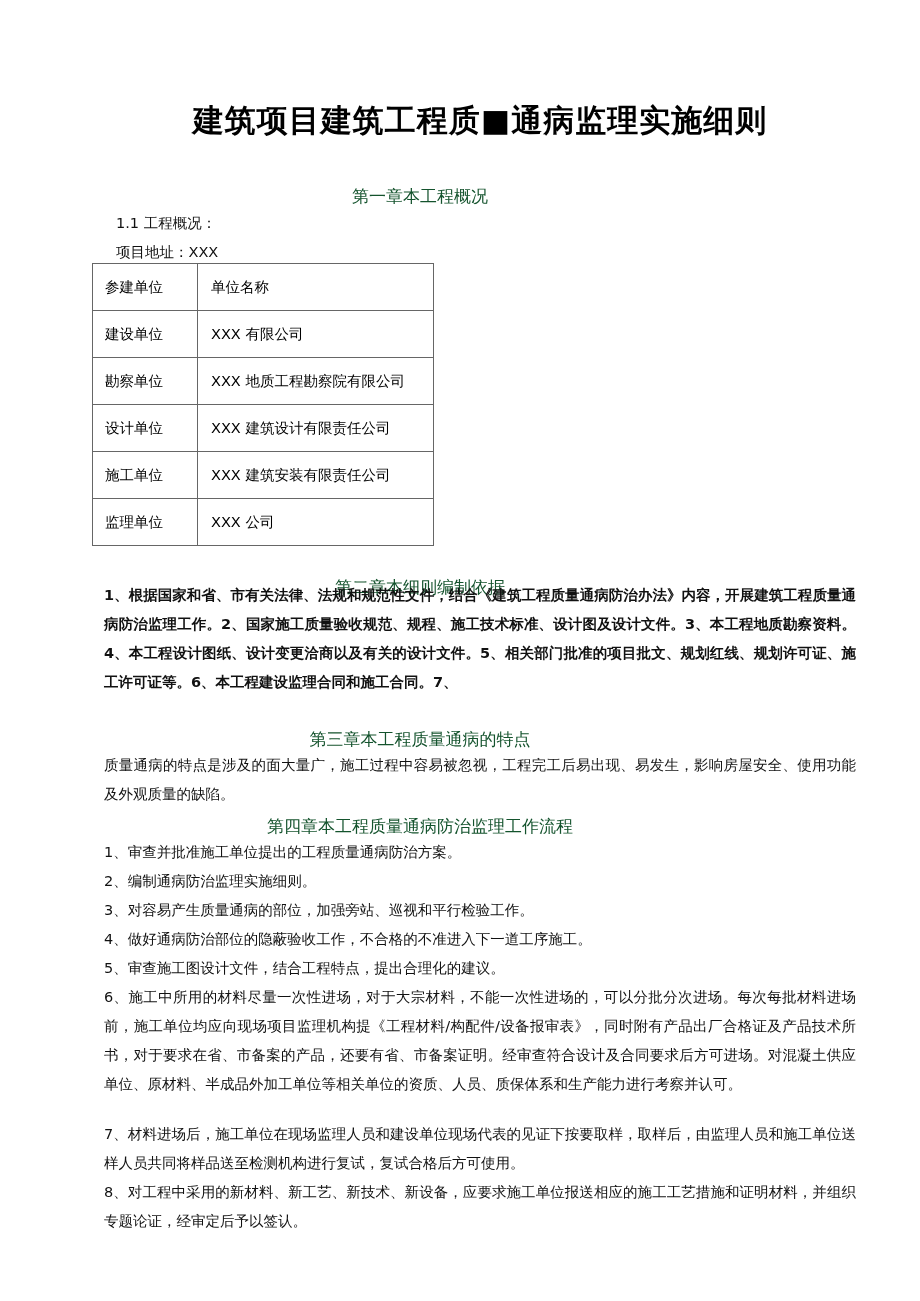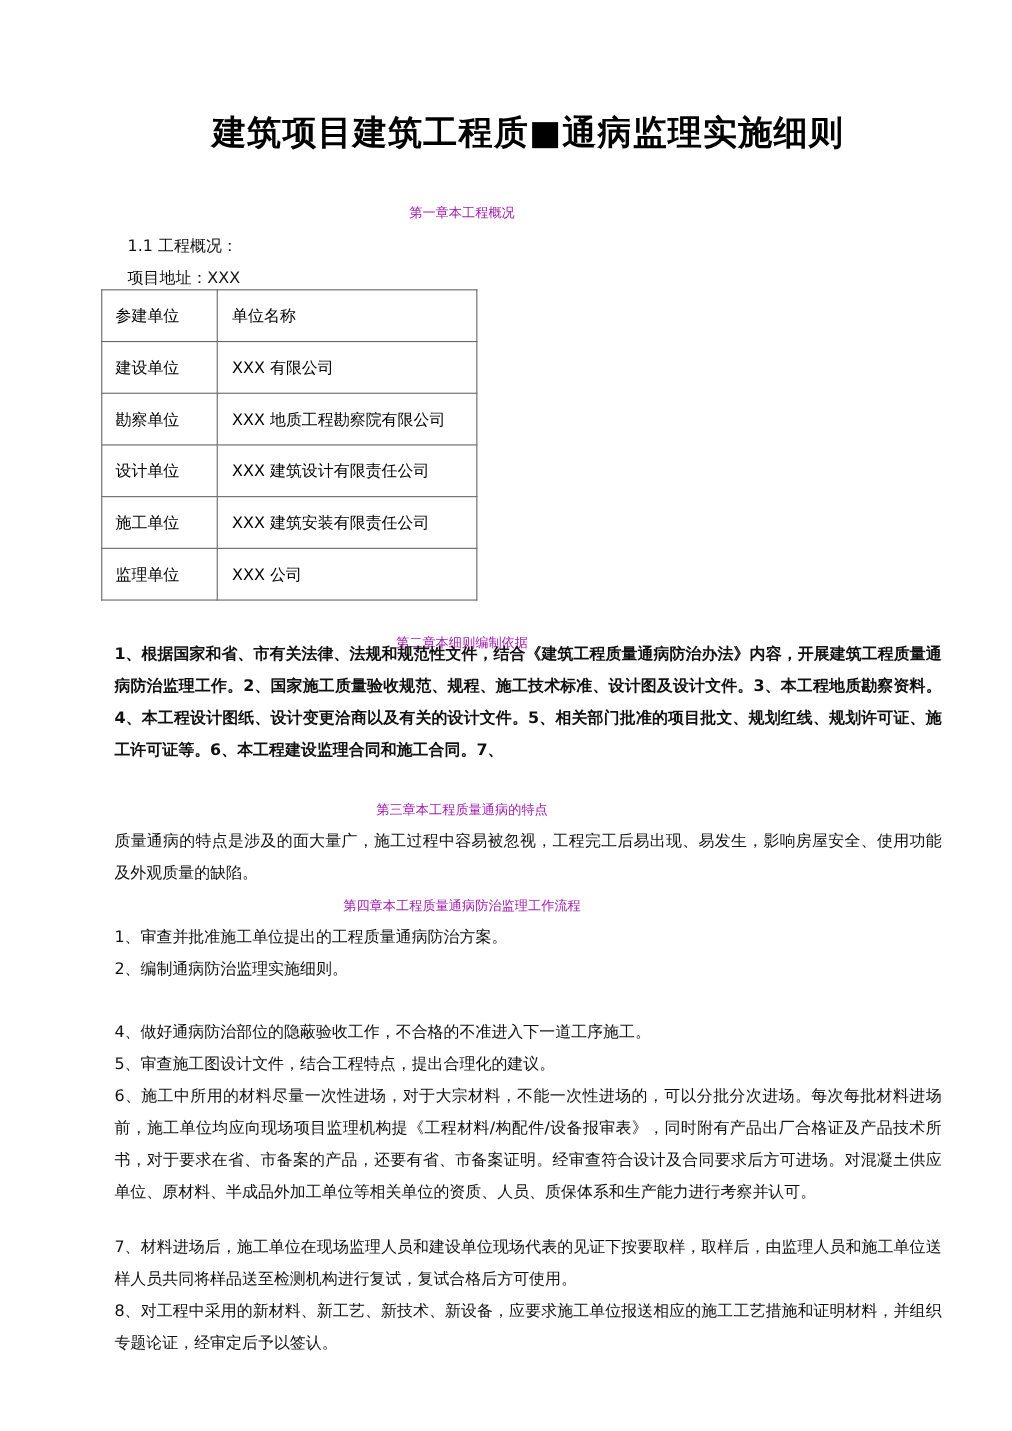--- a/index.html
+++ b/index.html
@@ -8,21 +8,21 @@
       font-family: "DejaVu Sans", "Liberation Sans", sans-serif;
       color: #111111;
     }
     .page { position: absolute; left: 0; top: 0; width: 920px; height: 1301px; }
     .title {
       position: absolute; left: 0; top: 100px; width: 920px; text-align: center;
       font-size: 31px; font-weight: bold; letter-spacing: 1px; color: #000; padding-left: 20px;
     }
     .chapter {
       position: absolute; left: 0; width: 840px; text-align: center;
-      font-size: 12px; color: #a21caf;
+      font-size: 17px; color: #14532d;
     }
     .line {
       position: absolute; left: 104px; font-size: 14.5px; white-space: nowrap; color: #111; margin-left: 12px;
     }
     .para {
       position: absolute; left: 104px; width: 752px; font-size: 14.5px;
       line-height: 29px; color: #111; text-align: justify;
     }
     table.units {
       position: absolute; left: 92px; top: 263px; border-collapse: collapse;
@@ -76,19 +76,20 @@
 
   <div class="chapter" style="top:576px;">第二章本细则编制依据</div>
   <div class="para" style="top:581px;font-weight:bold;">1、根据国家和省、市有关法律、法规和规范性文件，结合《建筑工程质量通病防治办法》内容，开展建筑工程质量通病防治监理工作。2、国家施工质量验收规范、规程、施工技术标准、设计图及设计文件。3、本工程地质勘察资料。4、本工程设计图纸、设计变更洽商以及有关的设计文件。5、相关部门批准的项目批文、规划红线、规划许可证、施工许可证等。6、本工程建设监理合同和施工合同。7、</div>
 
   <div class="chapter" style="top:728px;">第三章本工程质量通病的特点</div>
   <div class="para" style="top:751px;">质量通病的特点是涉及的面大量广，施工过程中容易被忽视，工程完工后易出现、易发生，影响房屋安全、使用功能及外观质量的缺陷。</div>
 
   <div class="chapter" style="top:815px;">第四章本工程质量通病防治监理工作流程</div>
   <div class="para" style="top:838px;">1、审查并批准施工单位提出的工程质量通病防治方案。</div>
   <div class="para" style="top:867px;">2、编制通病防治监理实施细则。</div>
+  <div class="para" style="top:896px;">3、对容易产生质量通病的部位，加强旁站、巡视和平行检验工作。</div>
   <div class="para" style="top:925px;">4、做好通病防治部位的隐蔽验收工作，不合格的不准进入下一道工序施工。</div>
   <div class="para" style="top:954px;">5、审查施工图设计文件，结合工程特点，提出合理化的建议。</div>
   <div class="para" style="top:983px;">6、施工中所用的材料尽量一次性进场，对于大宗材料，不能一次性进场的，可以分批分次进场。每次每批材料进场前，施工单位均应向现场项目监理机构提《工程材料/构配件/设备报审表》，同时附有产品出厂合格证及产品技术所书，对于要求在省、市备案的产品，还要有省、市备案证明。经审查符合设计及合同要求后方可进场。对混凝土供应单位、原材料、半成品外加工单位等相关单位的资质、人员、质保体系和生产能力进行考察并认可。</div>
   <div class="para" style="top:1120px;">7、材料进场后，施工单位在现场监理人员和建设单位现场代表的见证下按要取样，取样后，由监理人员和施工单位送样人员共同将样品送至检测机构进行复试，复试合格后方可使用。</div>
   <div class="para" style="top:1178px;">8、对工程中采用的新材料、新工艺、新技术、新设备，应要求施工单位报送相应的施工工艺措施和证明材料，并组织专题论证，经审定后予以签认。</div>
 
 </div>
 
 </body></html>

